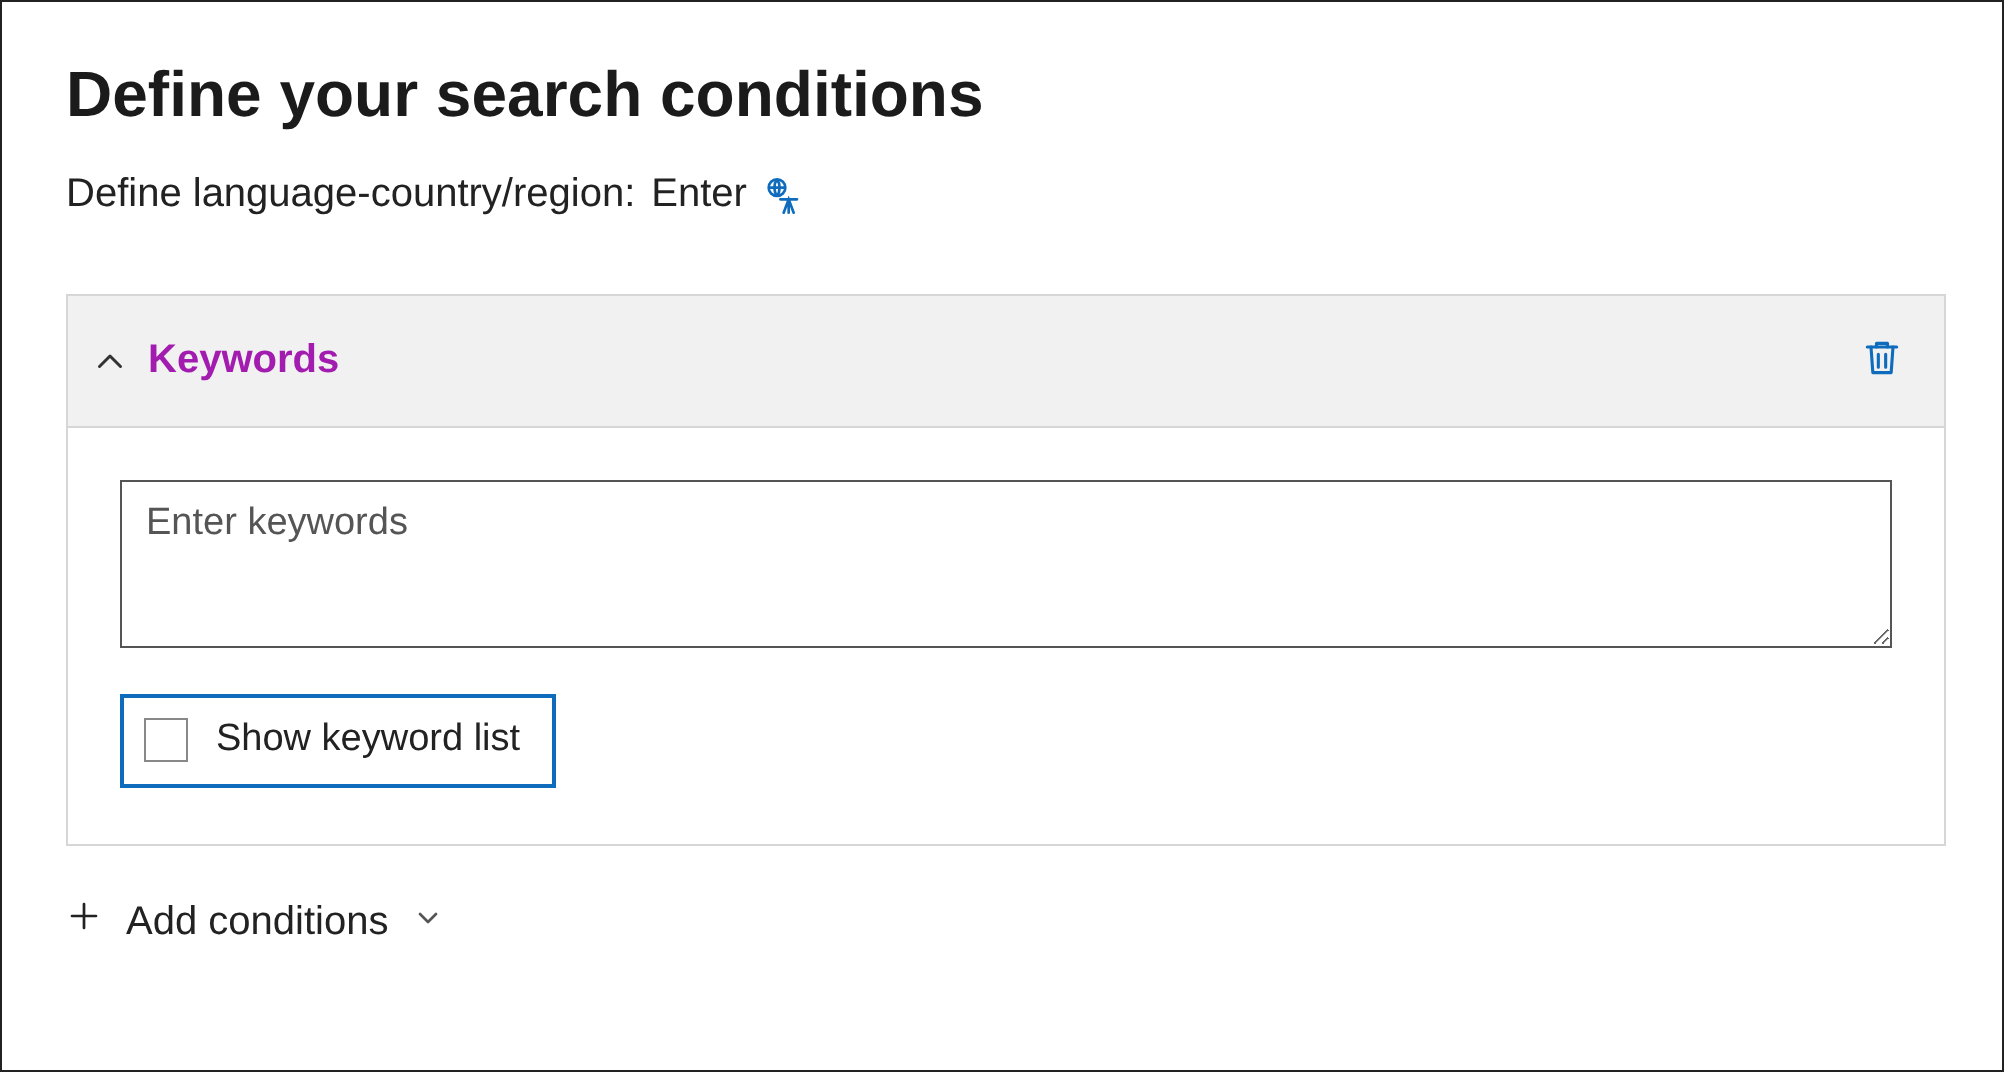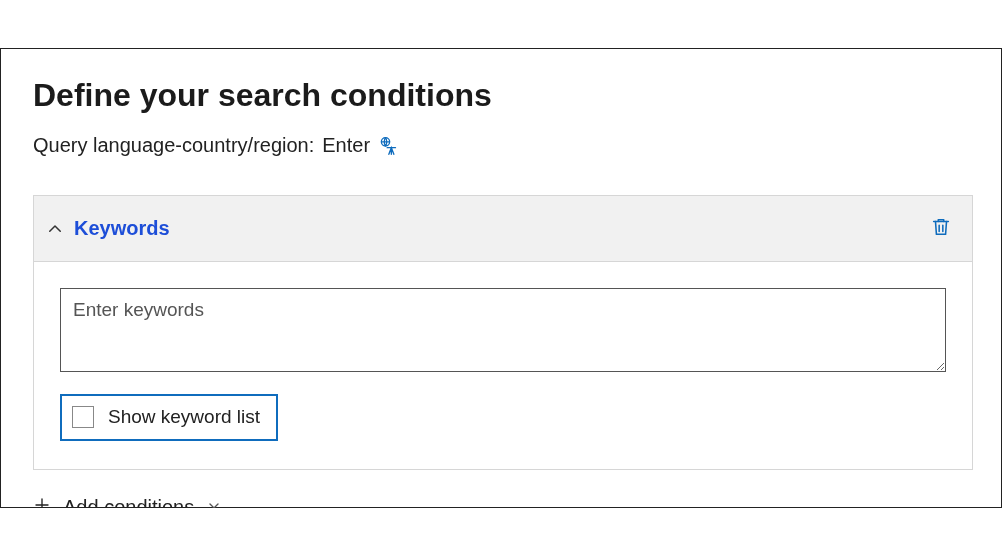--- a/index.html
+++ b/index.html
@@ -4,26 +4,25 @@
 <style>
   * { box-sizing: border-box; }
   html, body {
     margin: 0;
     padding: 0;
     font-family: "Segoe UI", Arial, sans-serif;
     background: #fff;
   }
   .frame {
     width: 1002px;
-    height: 460px;
+    height: 536px;
     border: 1.5px solid #222;
     padding: 22px 28px 24px 32px;
     background: #fff;
     position: relative;
-    margin-top: 48px;
   }
   .page-title {
     font-size: 32px;
     font-weight: 700;
     color: #1b1b1b;
     margin: 6px 0 20px 0;
   }
   .query-line {
     font-size: 20px;
     font-weight: 400;
@@ -59,21 +58,21 @@
   .chevron {
     display: inline-flex;
     width: 18px;
     height: 18px;
     cursor: pointer;
   }
   .chevron svg { width: 18px; height: 18px; stroke: #333; }
   .card-title {
     font-size: 20px;
     font-weight: 700;
-    color: #1d4ed8;
+    color: #a21caf;
   }
   .delete-btn {
     background: transparent;
     border: none;
     padding: 4px;
     cursor: pointer;
     display: inline-flex;
     align-items: center;
     color: #0f6cbd;
   }
@@ -131,21 +130,21 @@
   .dropdown-caret svg { width: 16px; height: 16px; stroke: #555; }
 </style>
 </head>
 <body>
 
 <div class="frame">
 
   <h1 class="page-title">Define your search conditions</h1>
 
   <div class="query-line">
-    <span>Query language-country/region:</span>
+    <span>Define language-country/region:</span>
     <span>Enter</span>
     <span class="lang-icon">
       <svg viewBox="0 0 24 24" fill="none" stroke="currentColor" stroke-width="1.6">
         <circle cx="9" cy="7" r="5"></circle>
         <path d="M4 7h10M9 2c2 2.5 2 7.5 0 10M9 2c-2 2.5-2 7.5 0 10"></path>
         <path d="M11 14h10M16 14v8M13 22l3-8 3 8" stroke-linecap="round"></path>
       </svg>
     </span>
   </div>
 

